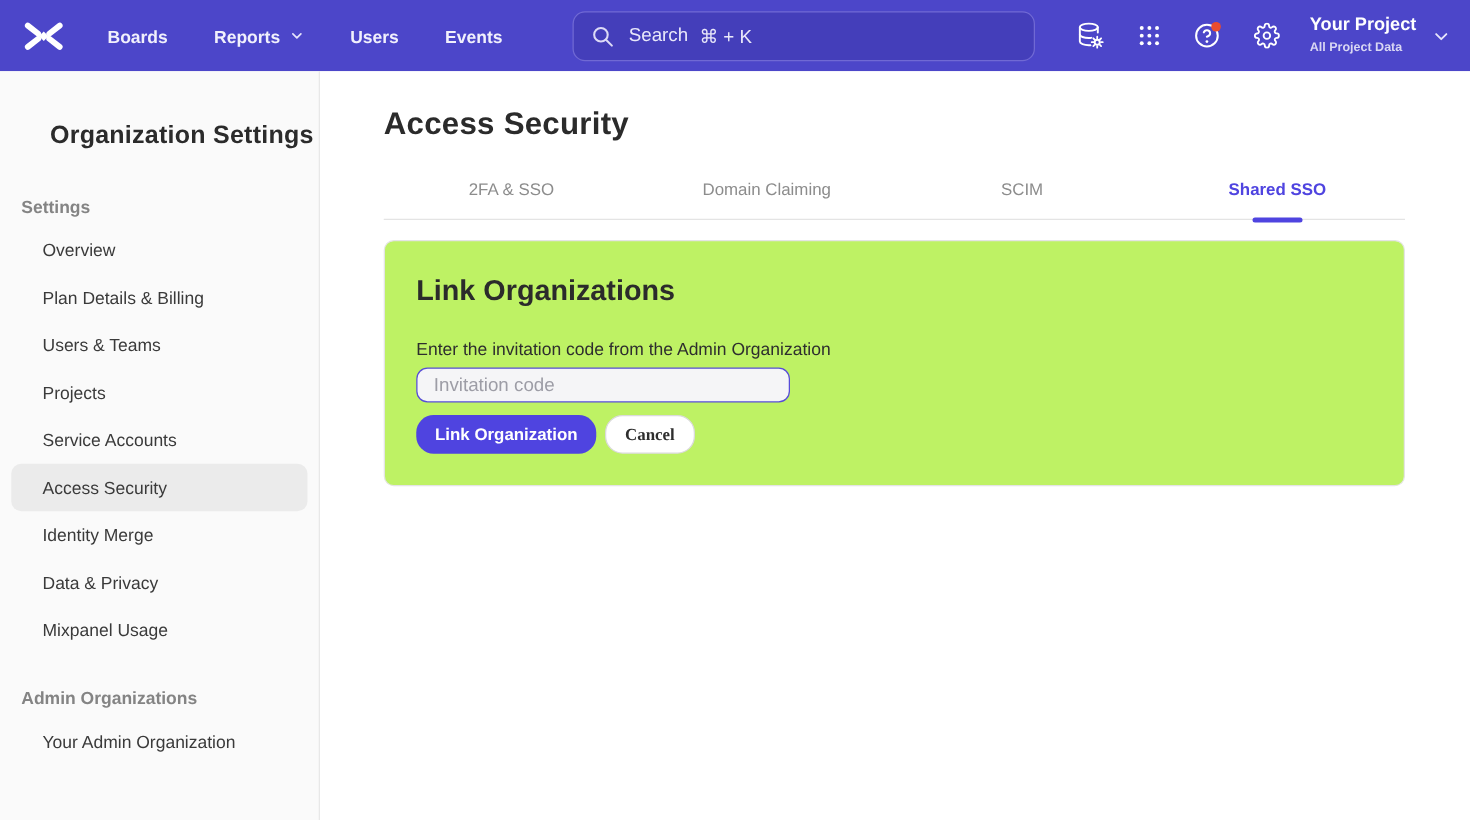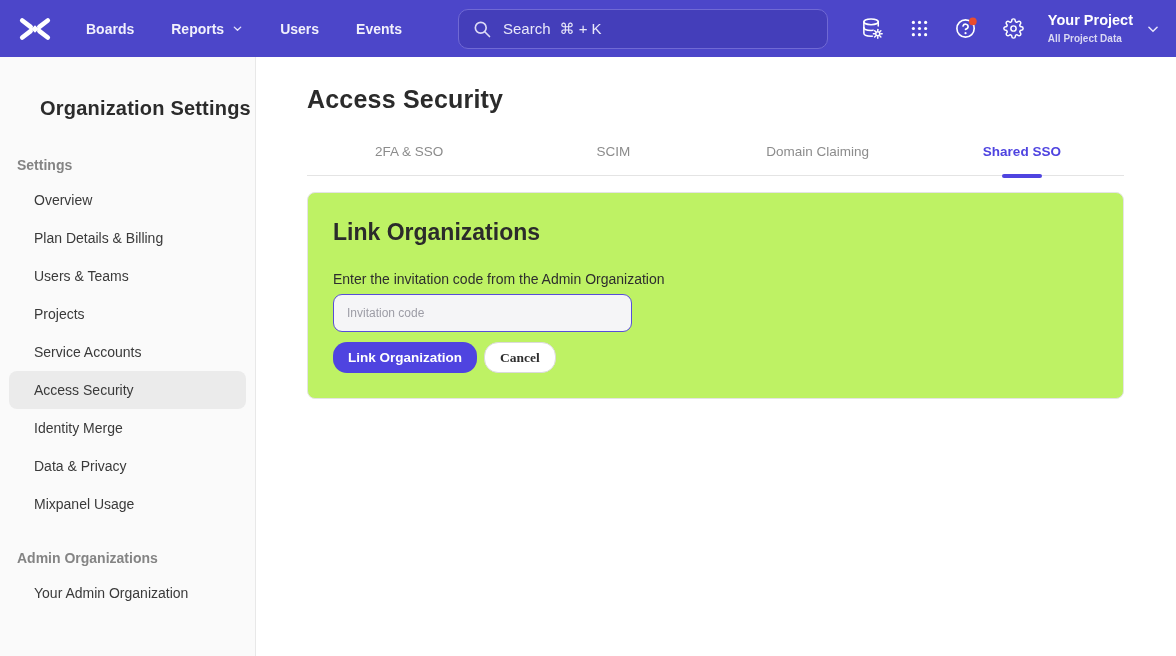--- a/index.html
+++ b/index.html
@@ -74,23 +74,23 @@
     width: 40px; height: 4px; border-radius: 4px; background: #4f44e0;
   }
 
   .card {
     margin-top: 16px; border: 1px solid #e4e4e4; border-radius: 8px;
     padding: 26px 25px 25px; background: #bef264;
   }
   .card-title { font-size: 23px; font-weight: 700; color: #2b2b2b; margin: 0; }
   .field-label { margin-top: 25px; font-size: 14px; color: #2e2e2e; }
   .invite-input {
-    display: block; margin-top: 7px; width: 299px; height: 38px;
+    display: block; margin-top: 7px; width: 299px; height: 28px;
     background: #f5f5f7; border: 1.5px solid #584dd8; border-radius: 9px;
-    padding: 0 13px; font-size: 12px; color: #333; outline: none;
+    padding: 0 13px; font-size: 15px; color: #333; outline: none;
     font-family: "Liberation Sans", sans-serif;
   }
   .invite-input::placeholder { color: #9d9da6; }
   .btn-row { margin-top: 10px; display: flex; gap: 7px; align-items: center; }
   .btn {
     height: 31px; padding: 0 15px; border-radius: 14px;
     font-size: 13.5px; font-weight: 600; display: inline-flex; align-items: center;
     cursor: pointer; font-family: "Liberation Sans", sans-serif; border: none;
   }
   .btn-primary { background: #4f44e0; color: #ffffff; }
@@ -249,22 +249,22 @@
           <span>Your Admin Organization</span>
         </div>
     </div>
   </aside>
 
   <main class="main">
     <h1 class="page-title">Access Security</h1>
 
     <div class="tabs">
       <div class="tab"><span>2FA &amp; SSO</span></div>
+      <div class="tab"><span>Domain Claiming</span></div>
       <div class="tab"><span>SCIM</span></div>
-      <div class="tab"><span>Domain Claiming</span></div>
       <div class="tab active"><span>Shared SSO</span></div>
     </div>
 
     <section class="card">
       <h2 class="card-title">Link Organizations</h2>
       <div class="field-label">Enter the invitation code from the Admin Organization</div>
       <input class="invite-input" type="text" placeholder="Invitation code" style="">
       <div class="btn-row">
         <button class="btn btn-primary">Link Organization</button>
         <button class="btn btn-secondary">Cancel</button>

